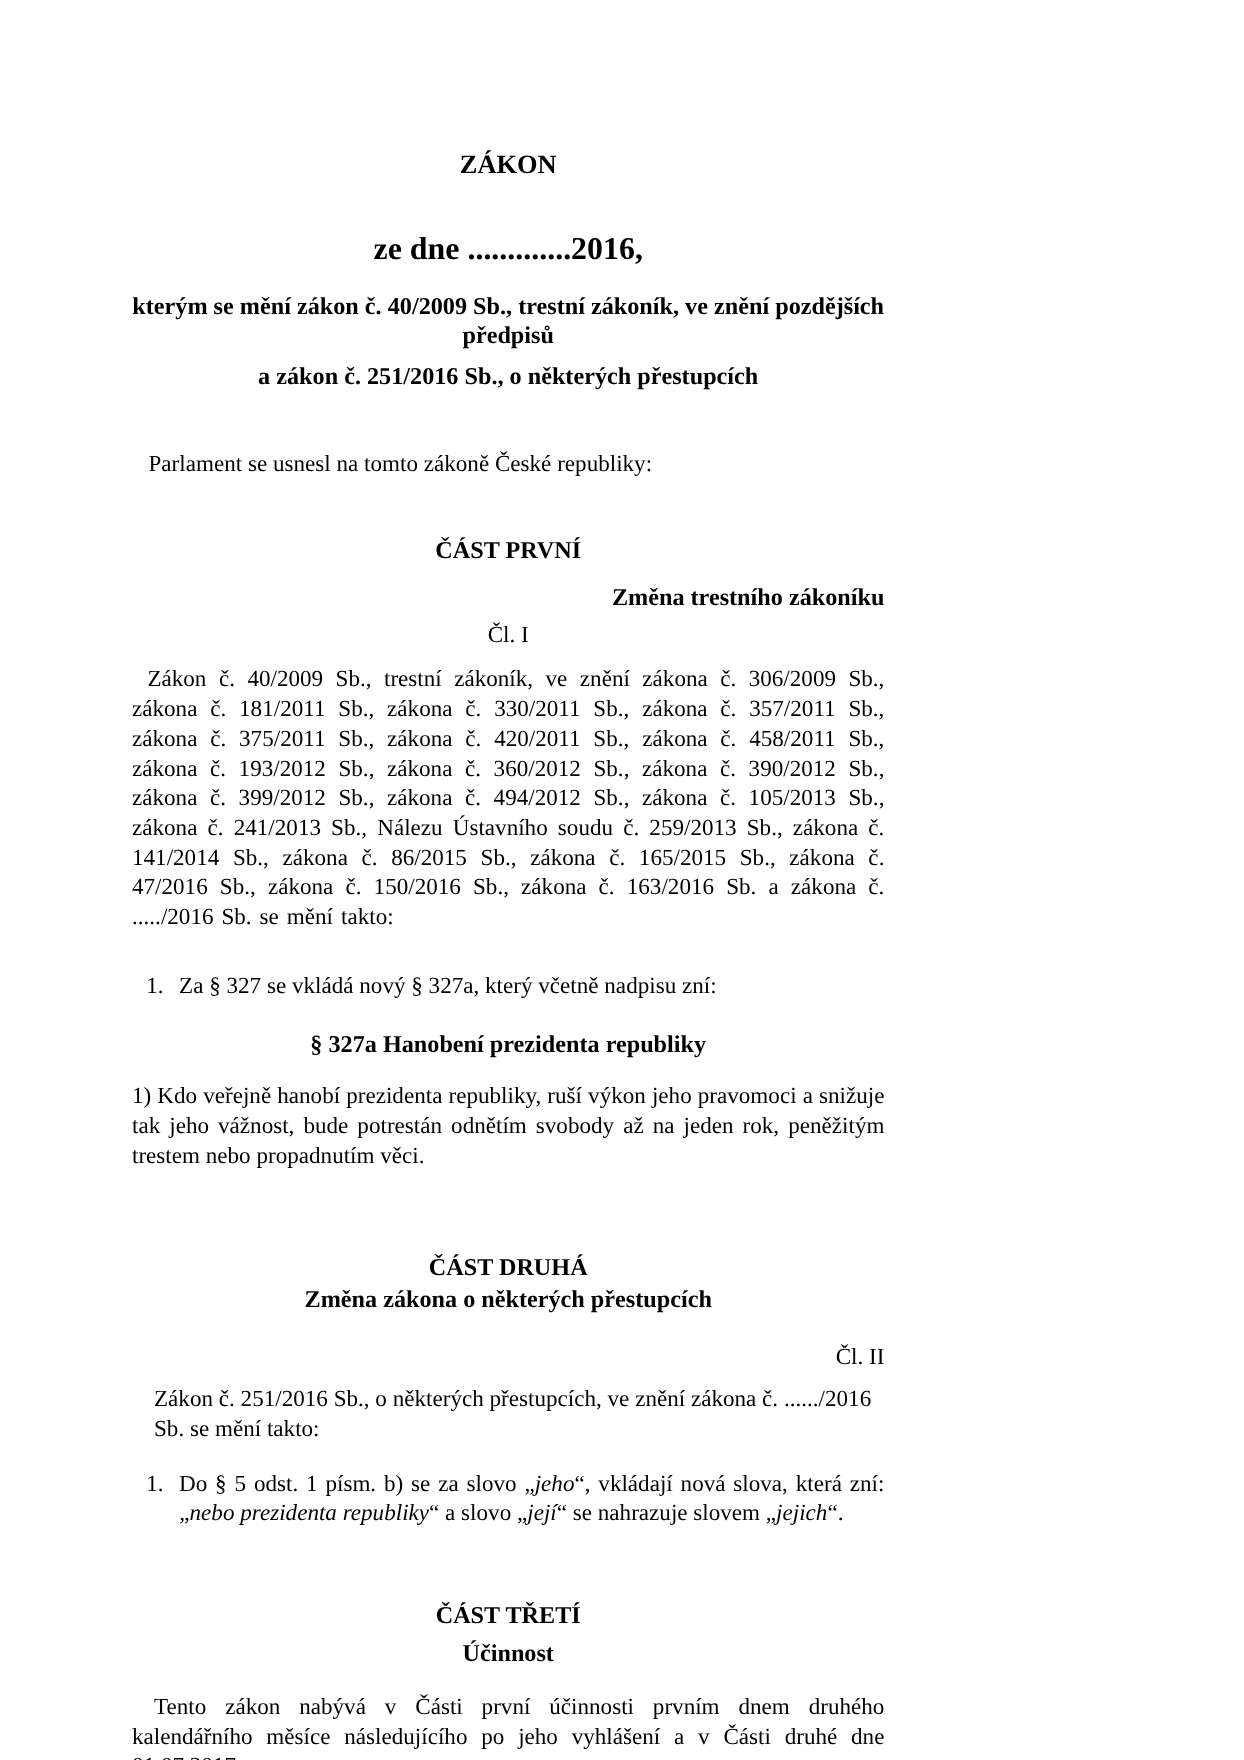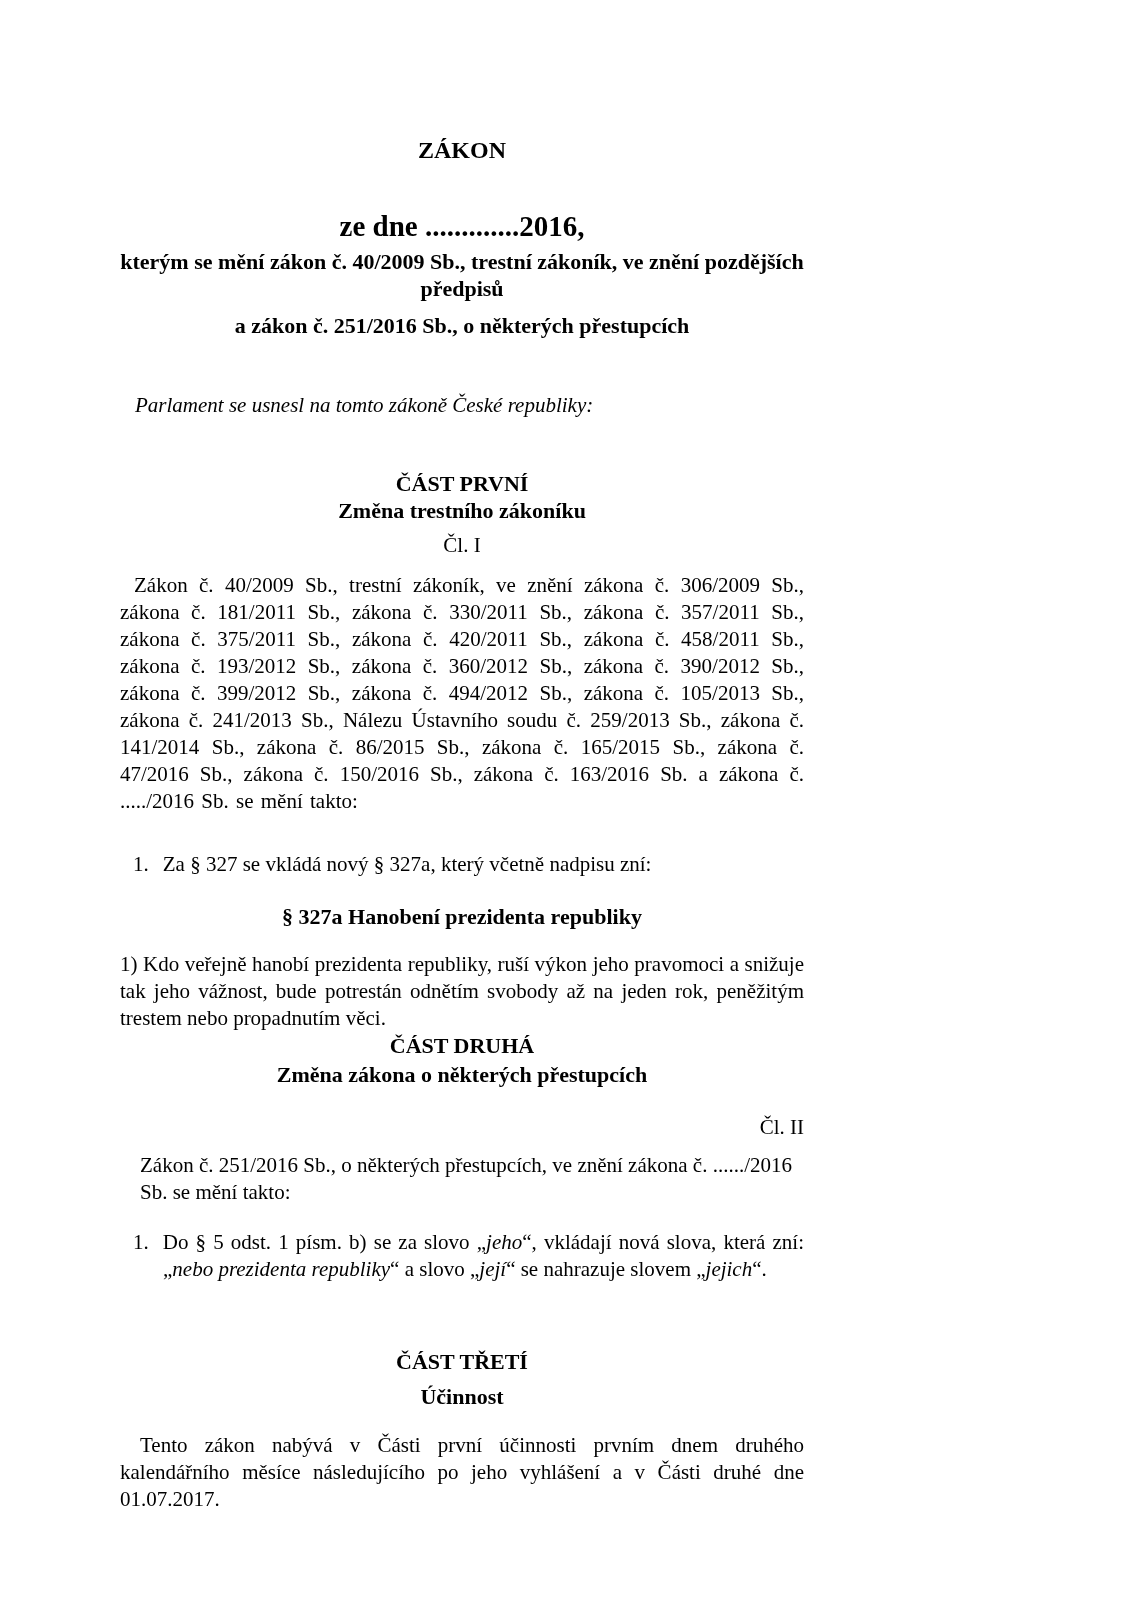--- a/index.html
+++ b/index.html
@@ -20,28 +20,28 @@
     box-sizing: border-box;
   }
   .content {
     padding: 0 101px 0 120px;
   }
   .center { text-align: center; }
   .bold { font-weight: bold; }
 
   .doc-title      { margin-top: 137px; font-size: 24px; }
   .date-line      { margin-top: 49px;  font-size: 29px; }
-  .subtitle-1     { margin-top: 8px;   font-size: 22px; }
+  .subtitle-1     { margin-top: 24px;   font-size: 22px; }
   .subtitle-2     { margin-top: 10px;  font-size: 22px; }
 
-  .preamble       { margin-top: 53px; text-indent: 15px; font-style: italic; }
+  .preamble       { margin-top: 53px; text-indent: 15px; }
 
   .part-heading   { font-size: 22px; }
   .p1-heading     { margin-top: 51px; }
-  .p1-subheading  { margin-top: 0; }
+  .p1-subheading  { margin-top: 16px; text-align: right; }
   .cl1            { margin-top: 8px; }
 
   .amendment-intro {
     margin-top: 13px;
     text-align: justify;
     text-indent: 14px;
     word-spacing: 2px;
   }
 
   .item {
@@ -52,21 +52,21 @@
   .p1-item        { margin-top: 36px; }
   .item-number    { margin-right: 14px; }
 
   .section-heading { margin-top: 25px; font-size: 22px; }
 
   .provision {
     margin-top: 21px;
     text-align: justify;
   }
 
-  .p2-heading     { }
+  .p2-heading     { margin-top: 74px; }
   .p2-subheading  { margin-top: 2px; }
   .cl2            { margin-top: 26px; text-align: right; }
   .p2-intro       { margin-top: 11px; margin-left: 20px; }
   .p2-item        { margin-top: 23px; }
 
   .p3-heading     { margin-top: 65px; }
   .p3-subheading  { margin-top: 8px; }
 
   .effectiveness {
     margin-top: 22px;

